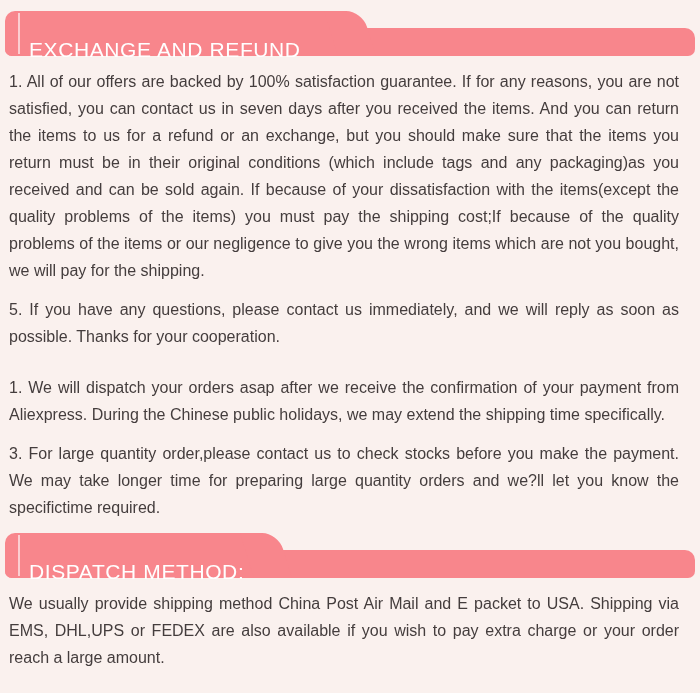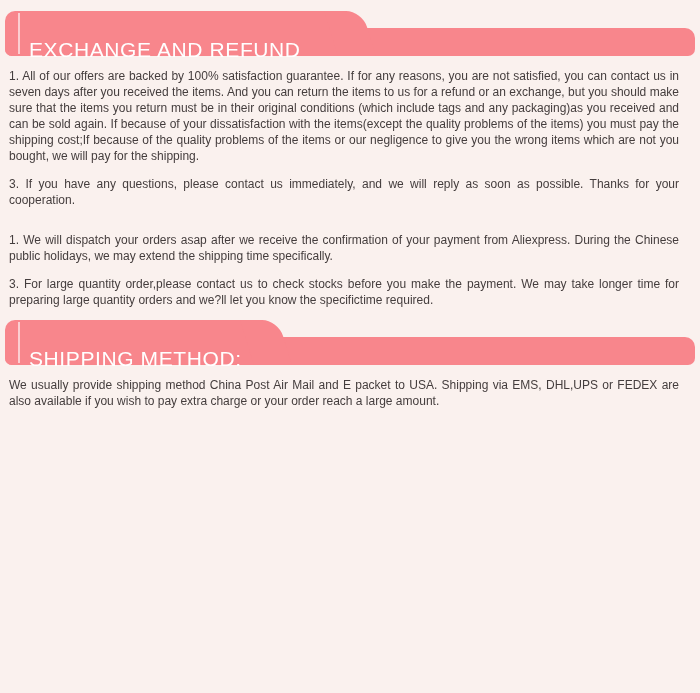--- a/index.html
+++ b/index.html
@@ -65,55 +65,55 @@
     letter-spacing: 0.6px;
     white-space: nowrap;
   }
   
   .section-body {
     padding: 12px 9px 0 9px;
   }
   .section-body p {
     margin: 0 12px 12px 0;
     color: var(--body-text, #443d3d);
-    font-size: 12px;
-    line-height: 16px;
+    font-size: 16px;
+    line-height: 27px;
     text-align: justify;
   }
 </style>
 </head>
 <body>
 
 <div class="page">
 
   <section>
     <div class="banner" style="--tabw: 340px;">
       <div class="bar"></div>
       <div class="tab"></div>
       <span class="accent"></span>
       <h2 class="title">EXCHANGE AND REFUND</h2>
     </div>
     <div class="section-body">
       <p>1. All of our offers are backed by 100% satisfaction guarantee. If for any reasons, you are not satisfied, you can contact us in seven days after you received the items. And you can return the items to us for a refund or an exchange, but you should make sure that the items you return must be in their original conditions (which include tags and any packaging)as you received and can be sold again. If because of your dissatisfaction with the items(except the quality problems of the items) you must pay the shipping cost;If because of the quality problems of the items or our negligence to give you the wrong items which are not you bought, we will pay for the shipping.</p>
-      <p>3. If you have any questions, please contact us immediately, and we will reply as soon as possible. Thanks for your cooperation.</p>
+      <p>5. If you have any questions, please contact us immediately, and we will reply as soon as possible. Thanks for your cooperation.</p>
     </div>
   </section>
 
   <section>
     <div class="section-body">
       <p>1. We will dispatch your orders asap after we receive the confirmation of your payment from Aliexpress. During the Chinese public holidays, we may extend the shipping time specifically.</p>
       <p>3. For large quantity order,please contact us to check stocks before you make the payment. We may take longer time for preparing large quantity orders and we?ll let you know the specifictime required.</p>
     </div>
   </section>
 
   <section>
     <div class="banner" style="--tabw: 256px;">
       <div class="bar"></div>
       <div class="tab"></div>
       <span class="accent"></span>
-      <h2 class="title">SHIPPING METHOD:</h2>
+      <h2 class="title">DISPATCH METHOD:</h2>
     </div>
     <div class="section-body">
       <p>We usually provide shipping method China Post Air Mail and E packet to USA. Shipping via EMS, DHL,UPS or FEDEX are also available if you wish to pay extra charge or your order reach a large amount.</p>
     </div>
   </section>
 
 </div>
 
 </body></html>

